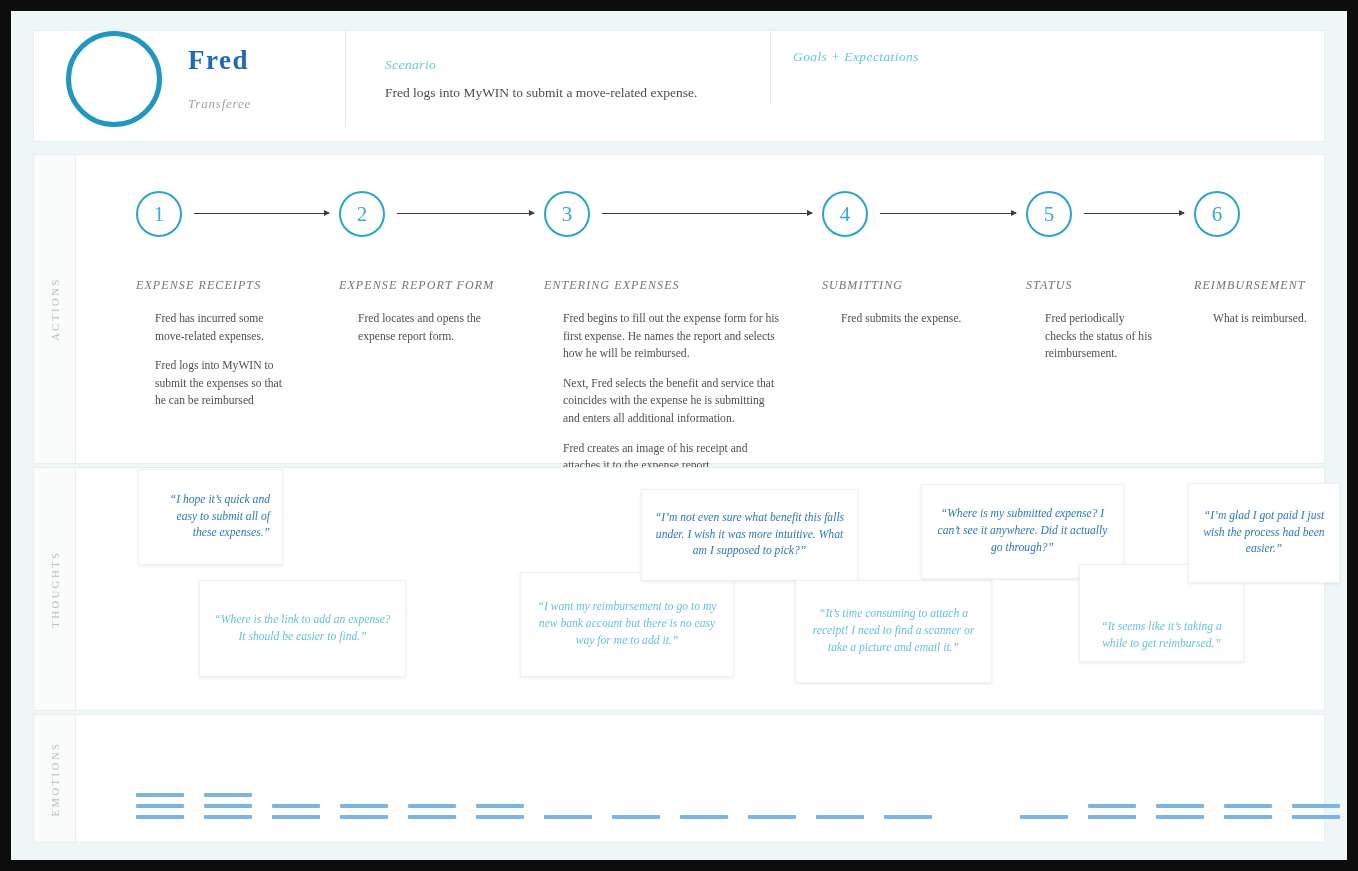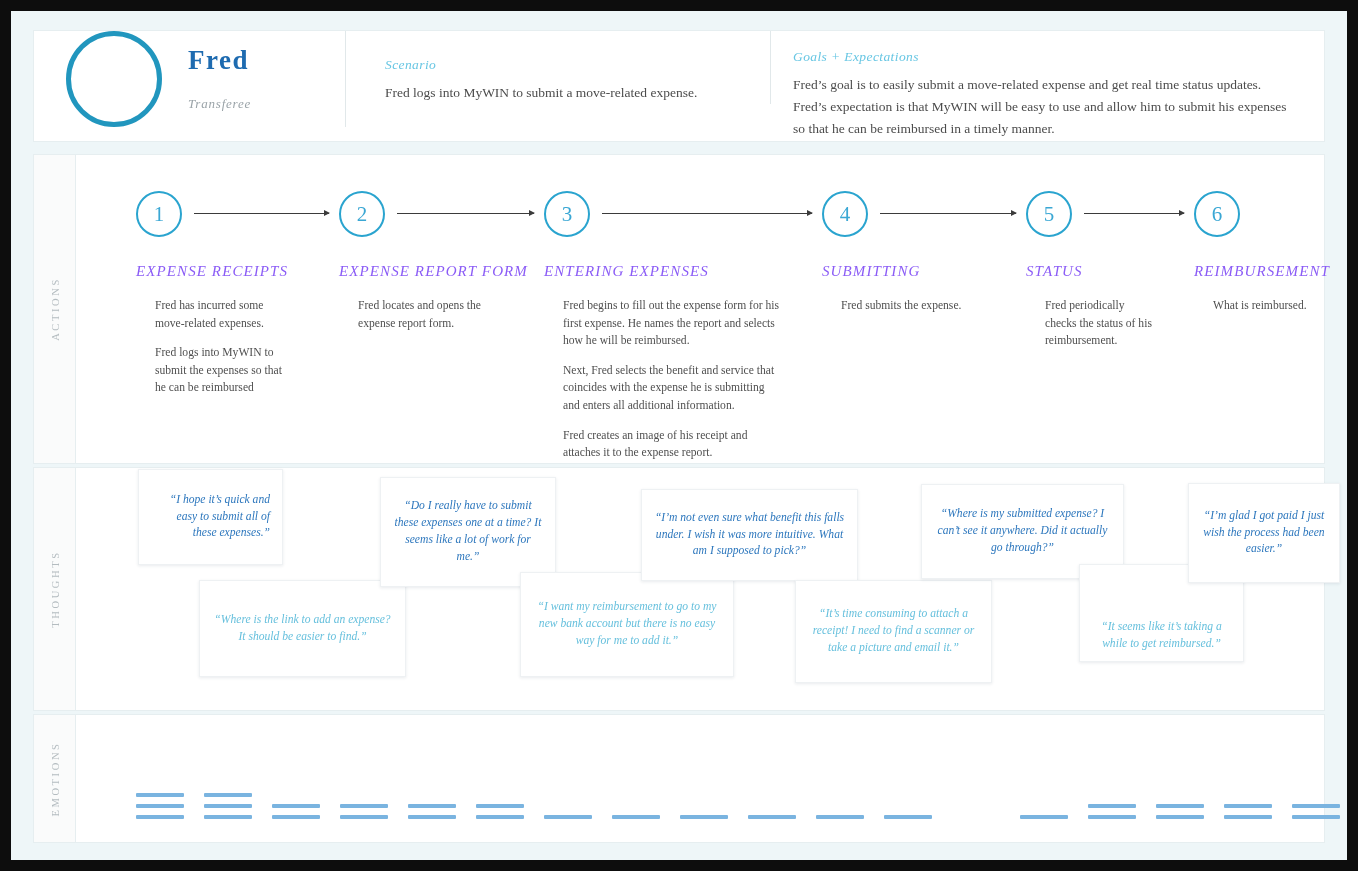--- a/index.html
+++ b/index.html
@@ -174,26 +174,26 @@
     box-sizing: border-box;
     display: flex;
     align-items: center;
     justify-content: center;
     font-family: "Liberation Serif", serif;
     font-size: 21px;
     color: #3aa7d4;
     background: #ffffff;
   }
   .step-title {
-    margin-top: 26px;
+    margin-top: 41px;
     font-family: "Liberation Serif", serif;
     font-style: italic;
-    font-size: 15px;
+    font-size: 12px;
     letter-spacing: 1.1px;
-    color: #8b5cf6;
+    color: #737373;
     white-space: nowrap;
   }
   .step-paras {
     margin-top: 17px;
     margin-left: 19px;
   }
   .step-para {
     font-family: "Liberation Serif", serif;
     font-size: 11.6px;
     line-height: 1.52;
@@ -296,21 +296,20 @@
         </div>
       </div>
 
       <div class="scenario-block">
         <div class="hdr-label">Scenario</div>
         <div class="hdr-text">Fred logs into MyWIN to submit a move-related expense.</div>
       </div>
 
       <div class="goals-block">
         <div class="hdr-label">Goals + Expectations</div>
-        <div class="hdr-text">Fred’s goal is to easily submit a move-related expense and get real time status updates. Fred’s expectation is that MyWIN will be easy to use and allow him to submit his expenses so that he can be reimbursed in a timely manner.</div>
       </div>
     </div>
 
     <div class="row" id="row-actions">
       <div class="row-label-col">
         <div class="row-label">ACTIONS</div>
       </div>
       <div class="row-body" id="actions-body">
           <div class="step" style="left: 60px; width: 150px;">
             <div class="step-circle">1</div>
@@ -368,23 +367,20 @@
     <div class="row" id="row-thoughts">
       <div class="row-label-col">
         <div class="row-label">THOUGHTS</div>
       </div>
       <div class="row-body" id="thoughts-body">
           <div class="quote-card tier-top" style="left: 62px; top: 1px; width: 145px; height: 96px; text-align: right;">
             <div class="quote-text">“I hope it’s quick and easy to submit all of these expenses.”</div>
           </div>
           <div class="quote-card tier-bot" style="left: 123px; top: 112px; width: 207px; height: 97px;">
             <div class="quote-text">“Where is the link to add an expense? It should be easier to find.”</div>
-          </div>
-          <div class="quote-card tier-top" style="left: 304px; top: 9px; width: 176px; height: 110px;">
-            <div class="quote-text">“Do I really have to submit these expenses one at a time? It seems like a lot of work for me.”</div>
           </div>
           <div class="quote-card tier-bot" style="left: 444px; top: 104px; width: 214px; height: 105px;">
             <div class="quote-text">“I want my reimbursement to go to my new bank account but there is no easy way for me to add it.”</div>
           </div>
           <div class="quote-card tier-top" style="left: 565px; top: 21px; width: 217px; height: 92px;">
             <div class="quote-text">“I’m not even sure what benefit this falls under. I wish it was more intuitive. What am I supposed to pick?”</div>
           </div>
           <div class="quote-card tier-bot" style="left: 719px; top: 112px; width: 197px; height: 103px;">
             <div class="quote-text">“It’s time consuming to attach a receipt! I need to find a scanner or take a picture and email it.”</div>
           </div>

